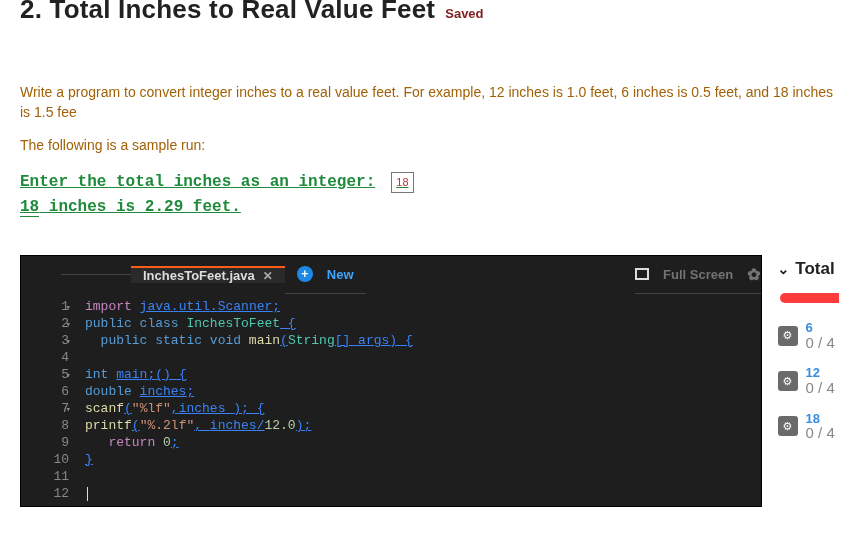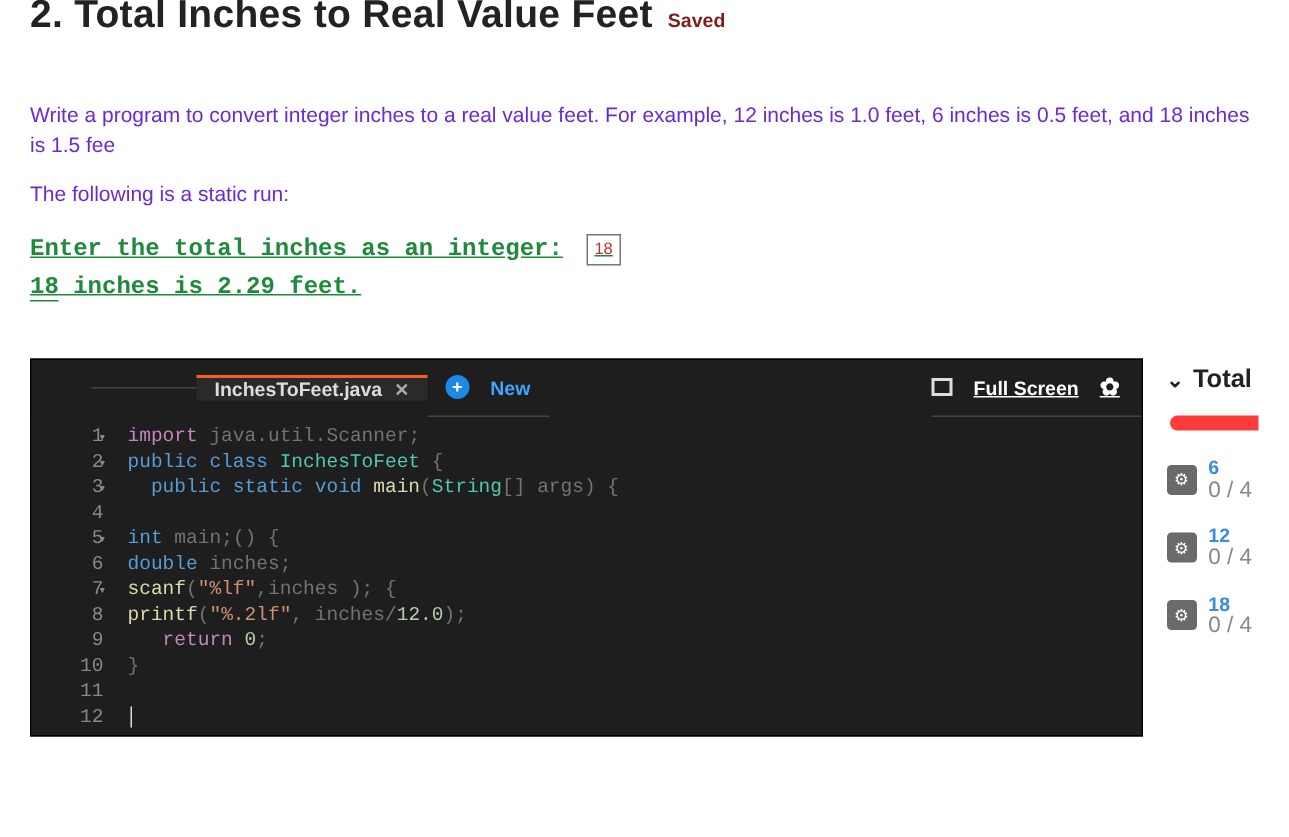--- a/index.html
+++ b/index.html
@@ -2,55 +2,55 @@
 <html><head>
 <meta charset="utf-8">
 <style>
   * { margin: 0; padding: 0; box-sizing: border-box; }
   body { font-family: -apple-system, "Segoe UI", Helvetica, Arial, sans-serif; font-size: 14px; color: #333; background: #fff; width: 859px; height: 558px; overflow: hidden; position: relative; }
 
   .page { padding: 0 20px; }
   .title-row { display:flex; align-items:baseline; gap:10px; margin-top:-6px;}
   .title { font-size: 26px; font-weight: 700; color: #222; letter-spacing:.2px;}
   .saved { font-size: 13px; font-weight: 600; color: #7f1d1d; }
-  .desc { margin-top: 42px; font-size: 14px; line-height: 1.4; color:#6d28d9;}
+  .desc { margin-top: 58px; font-size: 14px; line-height: 1.4; color:#a16207;}
   .desc p { margin-bottom: 14px; }
 
   .sample { margin-top: 2px; font-family: "Courier New", monospace; font-size: 16px; font-weight: 700; color: #1f8a3b; line-height: 1.6; text-decoration: underline;}
   .sample-line1 { display:flex; align-items:center; gap:16px;}
   .sample-input { border:1px solid #777; padding:1px 4px; font-size:11px; color:#b33; font-family: -apple-system, Arial, sans-serif; font-weight:400; min-width:20px; text-align:left;}
   .underlined { border-bottom: 1px solid #1f8a3b; }
 
   .workspace { display:flex; margin-top: 34px; gap:16px; align-items:flex-start;}
   .editor-panel { width: 760px; background:#1e1e1e; border:1px solid #000; display:flex; flex-direction:column;}
   .editor-tabs { height:38px; display:flex; align-items:center; background:#1e1e1e; position:relative;margin-left:40px;}
   .tab-spacer-left{ width:70px; border-bottom:1px solid #444;}
   .tab { display:flex; align-items:center; padding:0 12px; color:#ddd; font-size:13px; font-weight:700; gap:8px;}
   .tab.active { background:#2a2a2a; border-top:2px solid #ff5c1a; }
   .tab .close { color:#aaa; font-size:12px; }
   .tab.new { color:#3ea6ff; font-weight:700; }
   .tab.new .plus { display:inline-flex; width:16px; height:16px; border-radius:50%; background:#1e88e5; color:#fff; align-items:center; justify-content:center; font-size:12px; font-weight:700;}
-  .tabs-right { margin-left:auto; display:flex; align-items:center; gap:14px; padding-right:14px; color:#ffffff; font-size:13px; font-weight:600;text-decoration:underline;}
+  .tabs-right { margin-left:auto; display:flex; align-items:center; gap:14px; padding-right:0; color:#737373; font-size:13px; font-weight:600;}
   .fs-icon { width:14px; height:12px; border:2px solid #ddd; display:inline-block;}
   .tabs-right-bottom{ border-bottom:1px solid #444; display:flex; align-items:center; gap:14px; height:100%;}
   .gear { font-size:16px; }
 
   .code-area { display:flex; font-family: Consolas, "Courier New", monospace; font-size:13px; line-height:17px; }
   .gutter { width:58px; background:#1e1e1e; color:#888; text-align:right; padding:4px 10px 4px 0; user-select:none;}
   .gutter .ln { height:17px; position:relative;}
   .gutter .fold { position:absolute; right:-2px; top:2px; color:#888; font-size:9px;}
   .codelines { flex:1; padding:4px 0 4px 6px; color:#ddd; background:#1e1e1e; white-space:pre;}
   .codelines .line { height:17px; }
   .kw-purple{ color:#c586c0;}
   .kw-blue{ color:#569cd6;}
   .id-yl{ color:#dcdcaa;}
   .type-teal{ color:#4ec9b0;}
   .str{ color:#ce9178;}
   .num{ color:#b5cea8;}
-  .plain{ color:#737373;}
+  .plain{ color:#3b82f6;text-decoration:underline;}
   .cursor { display:inline-block; width:1px; height:14px; background:#ddd; vertical-align:middle; margin-left:2px;}
 
   .sidepanel { width:63px; overflow:hidden; padding-top:4px;}
   .grad-row{ display:flex; align-items:center; gap:6px; font-weight:700; font-size:17px; color:#222;}
   .chev{ font-size:14px;}
   .redbar{ height:10px; background:#ff3b3b; border-radius:6px; margin:14px 0 18px 2px; width:64px;}
   .grade-item{ display:flex; align-items:center; gap:8px; margin:10px 0 16px 0;}
   .grade-badge{ width:20px; height:20px; background:#6a6a6a; border-radius:3px; display:flex; align-items:center; justify-content:center; color:#fff; font-size:11px;}
   .grade-text{ display:flex; flex-direction:column; line-height:1.05;}
   .grade-num{ color:#3a8dde; font-weight:700; font-size:13px;}
@@ -60,21 +60,21 @@
 <body>
 
 <div class="page">
   <div class="title-row">
     <h1 class="title">2. Total Inches to Real Value Feet</h1>
     <span class="saved">Saved</span>
   </div>
 
   <div class="desc">
     <p>Write a program to convert integer inches to a real value feet. For example, 12 inches is 1.0 feet,  6 inches is 0.5 feet, and 18 inches is 1.5 fee</p>
-    <p>The following is a static run:</p>
+    <p>The following is a sample run:</p>
   </div>
 
   <div class="sample">
     <div class="sample-line1">
       <span>Enter the total inches as an integer: </span>
       <span class="sample-input">18</span>
     </div>
     <div>
       <span class="underlined">18</span><span> inches is 2.29 feet.</span>
     </div>

